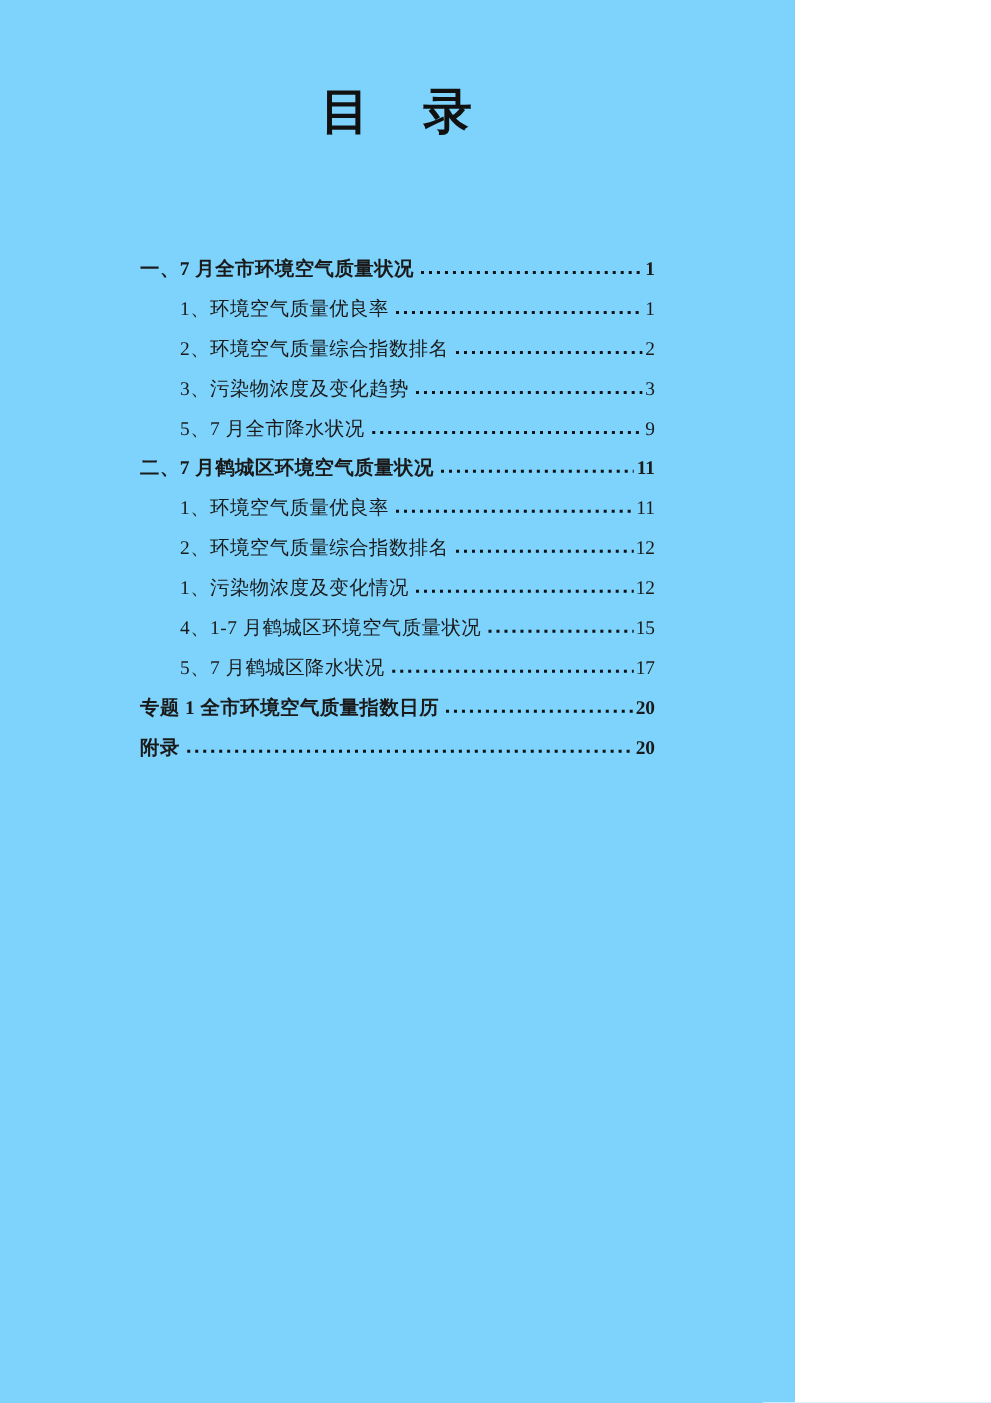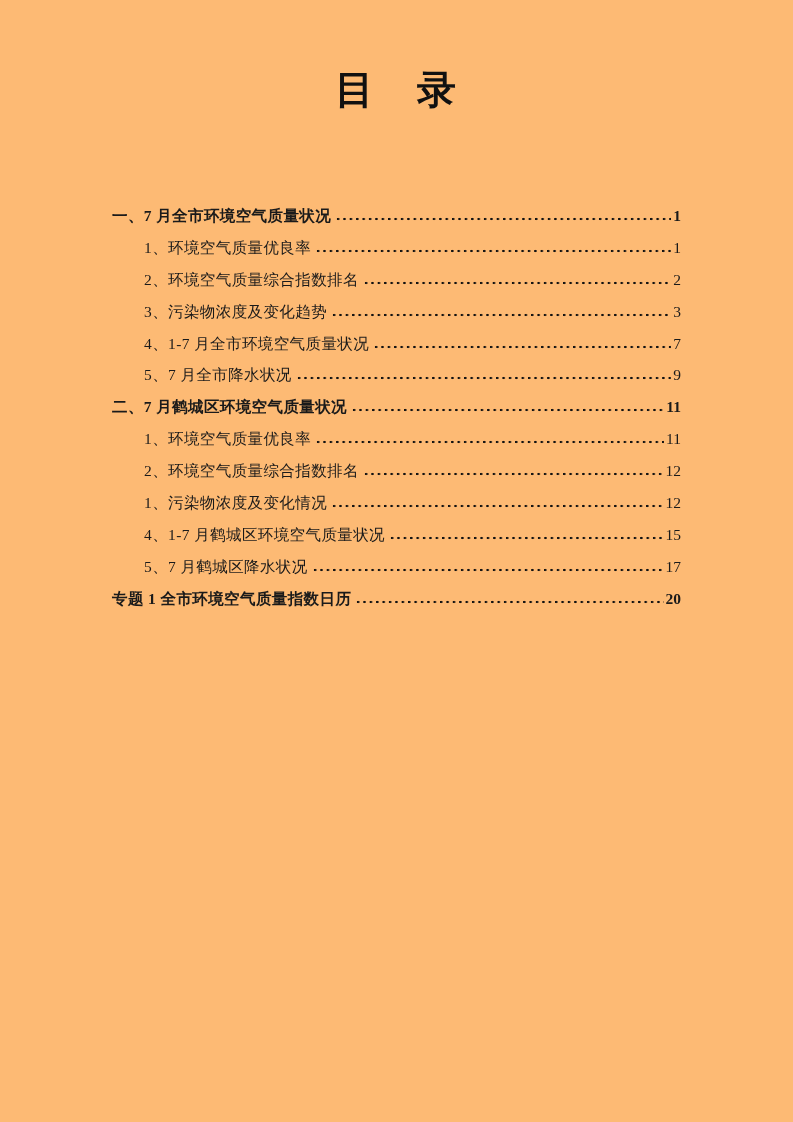--- a/index.html
+++ b/index.html
@@ -2,23 +2,23 @@
 <html><head>
 <meta charset="utf-8">
 <style>
   html, body {
     margin: 0;
     padding: 0;
     background: #ffffff;
   }
   .page {
     position: relative;
-    width: 793px;
+    width: 636px;
     height: 1122px;
-    background: #fdba74;
+    background: #7dd3fc;
     overflow: hidden;
     font-family: "Liberation Serif", "DejaVu Serif", serif;
     color: #1a1a1a;
   }
   .doc-title {
     position: absolute;
     top: 66px;
     left: 112px;
     right: 112px;
     margin: 0;
@@ -95,25 +95,20 @@
         <span class="toc-label">2、环境空气质量综合指数排名</span>
         <span class="toc-dots"></span>
         <span class="toc-page">2</span>
       </div>
       <div class="toc-row level2">
         <span class="toc-label">3、污染物浓度及变化趋势</span>
         <span class="toc-dots"></span>
         <span class="toc-page">3</span>
       </div>
       <div class="toc-row level2">
-        <span class="toc-label">4、1-7 月全市环境空气质量状况</span>
-        <span class="toc-dots"></span>
-        <span class="toc-page">7</span>
-      </div>
-      <div class="toc-row level2">
         <span class="toc-label">5、7 月全市降水状况</span>
         <span class="toc-dots"></span>
         <span class="toc-page">9</span>
       </div>
       <div class="toc-row level1">
         <span class="toc-label">二、7 月鹤城区环境空气质量状况</span>
         <span class="toc-dots"></span>
         <span class="toc-page">11</span>
       </div>
       <div class="toc-row level2">
@@ -139,15 +134,20 @@
       <div class="toc-row level2">
         <span class="toc-label">5、7 月鹤城区降水状况</span>
         <span class="toc-dots"></span>
         <span class="toc-page">17</span>
       </div>
       <div class="toc-row level1">
         <span class="toc-label">专题 1 全市环境空气质量指数日历</span>
         <span class="toc-dots"></span>
         <span class="toc-page">20</span>
       </div>
+      <div class="toc-row level1">
+        <span class="toc-label">附录</span>
+        <span class="toc-dots"></span>
+        <span class="toc-page">20</span>
+      </div>
     </nav>
 
 </div>
 
 </body></html>

